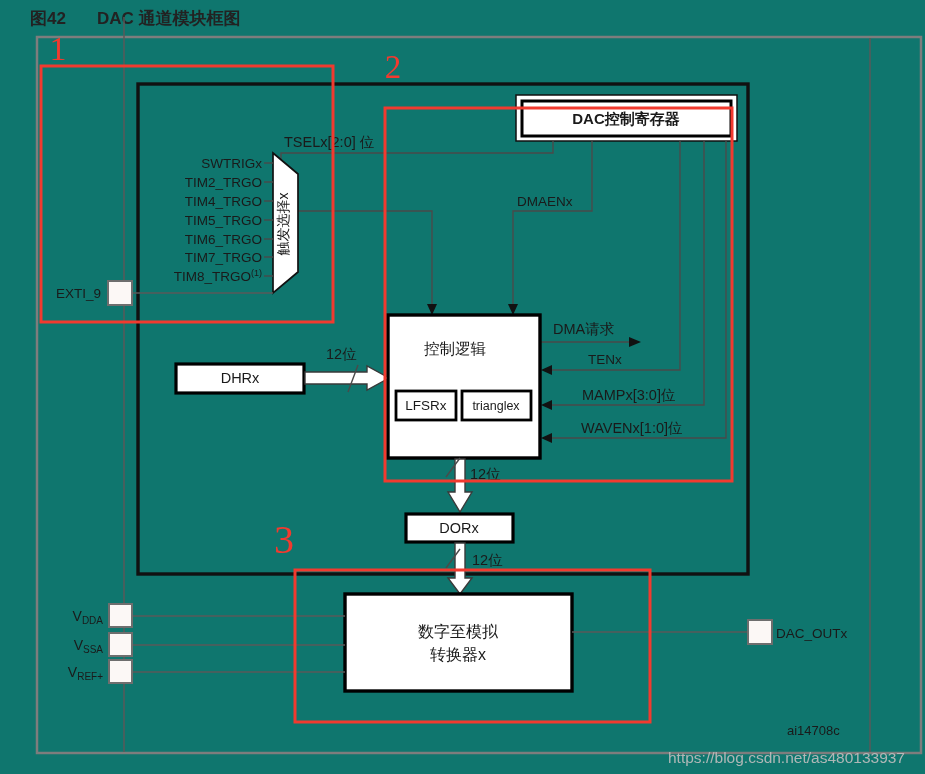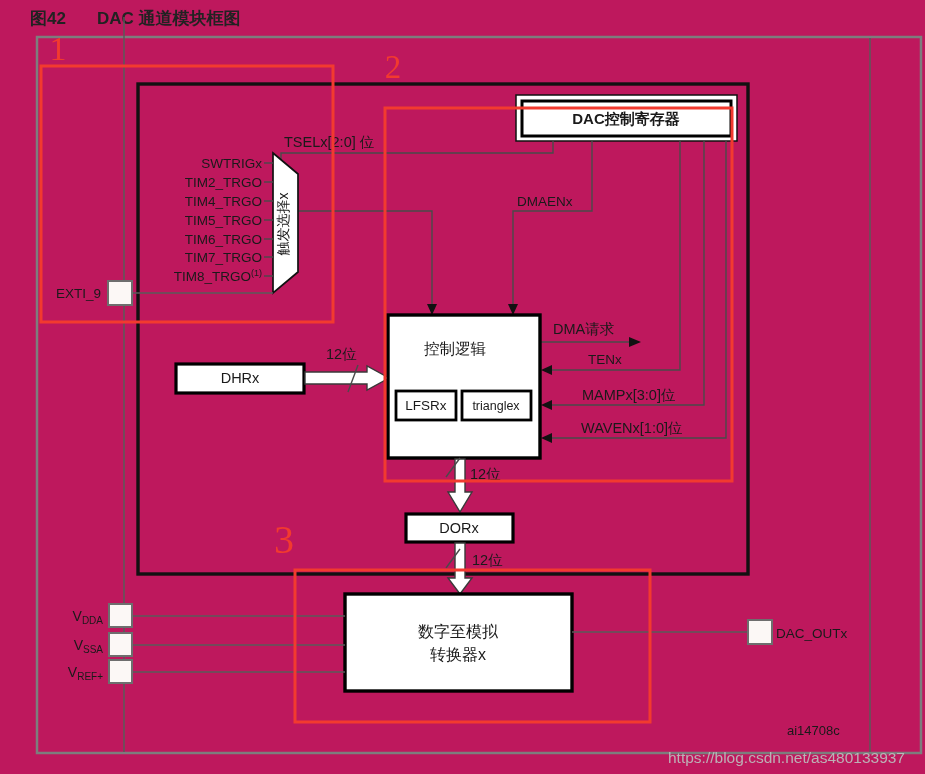--- a/index.html
+++ b/index.html
@@ -1,16 +1,16 @@
 <!DOCTYPE html>
 <html><head>
 <meta charset="utf-8">
 <style>
   html,body{margin:0;padding:0;background:#ffffff;}
-  .stage{position:relative;width:925px;height:774px;background:#be185d;
+  .stage{position:relative;width:925px;height:774px;background:#0f766e;
          font-family:"Liberation Sans","DejaVu Sans",sans-serif;}
   svg text{font-family:"Liberation Sans","DejaVu Sans",sans-serif;fill:#1a1a1a;}
   .cap{font-weight:bold;font-size:17px;fill:#222;}
   .lbl{font-size:13.5px;}
   .lbl14{font-size:14.5px;}
   .boxlbl{font-size:15px;}
   .bold{font-weight:bold;}
   .thin{stroke:#4a4a4a;stroke-width:1.4;fill:none;}
   .wire{stroke:#5a5a5a;stroke-width:1.5;fill:none;}
   .blk{stroke:#111;fill:#fff;}

